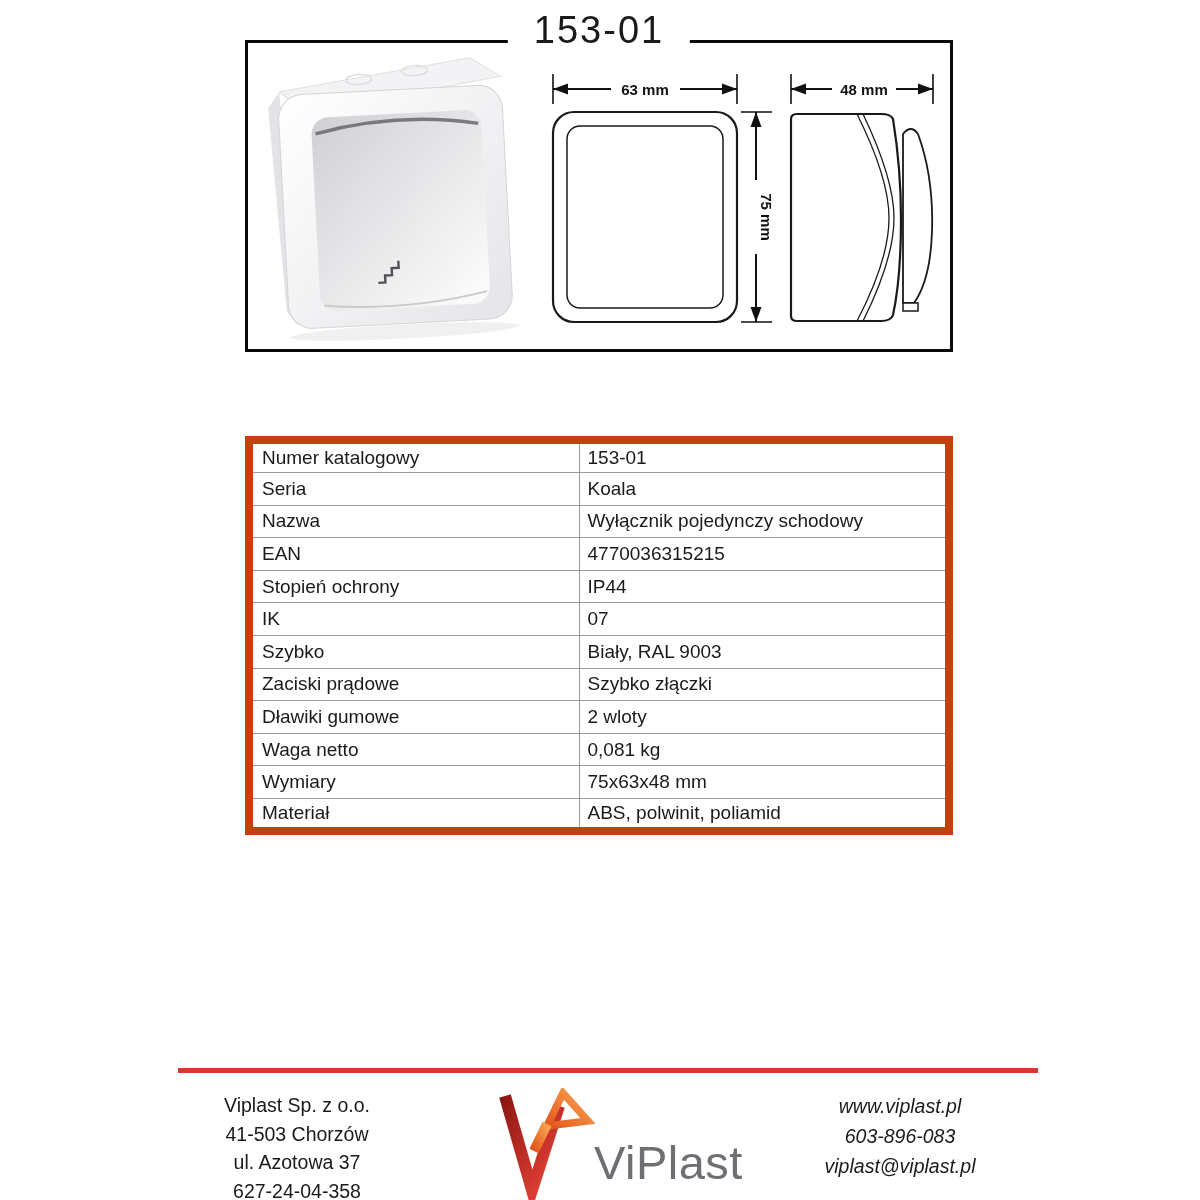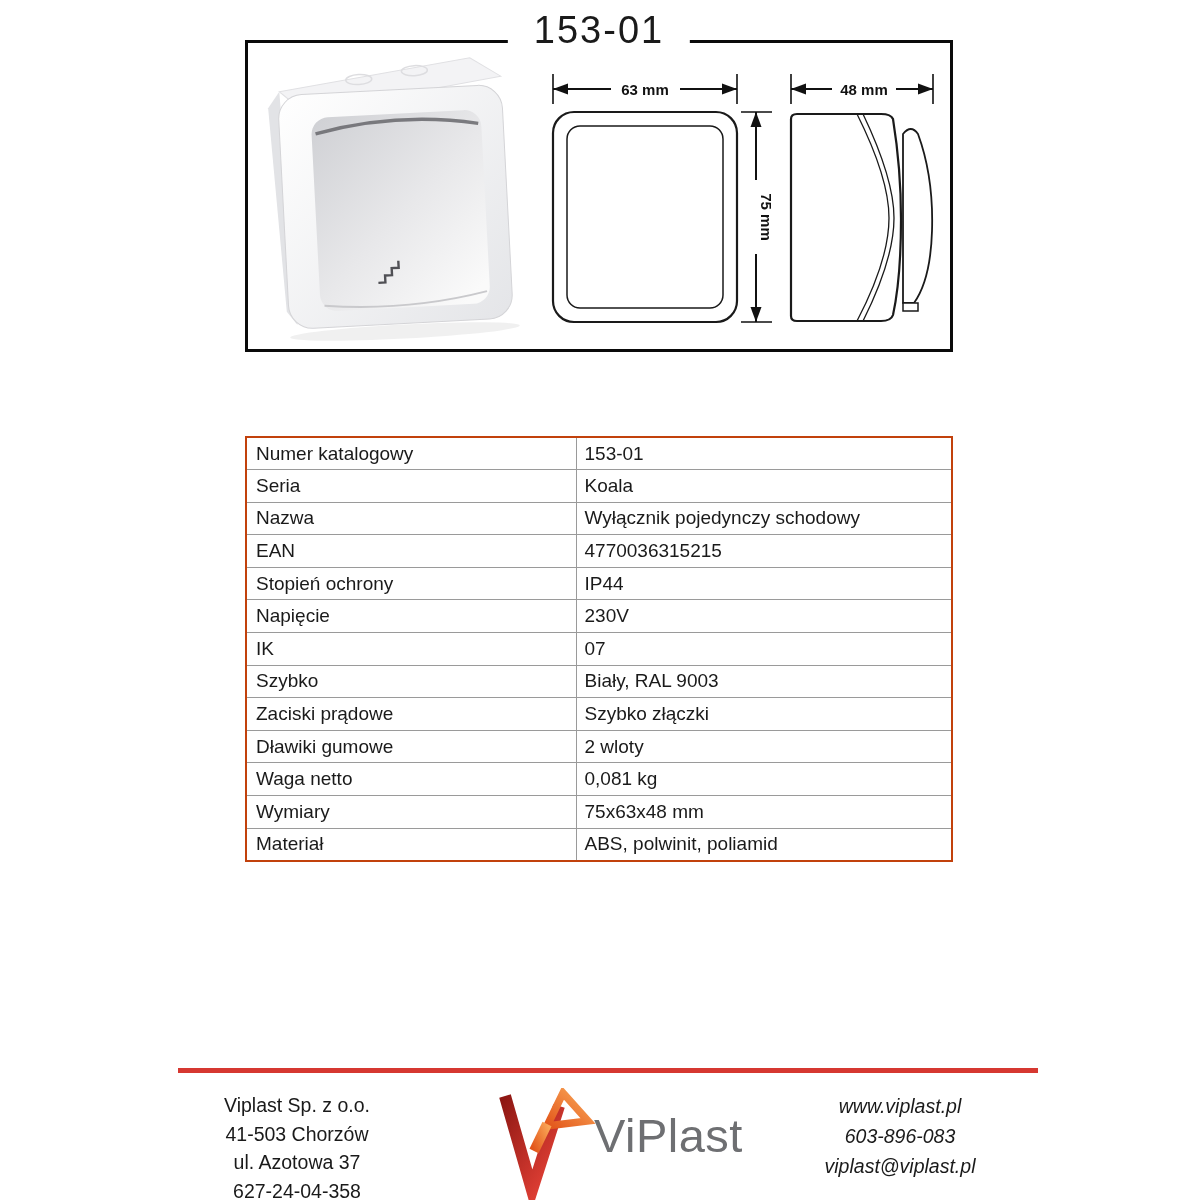--- a/index.html
+++ b/index.html
@@ -17,37 +17,37 @@
   }
   .box-title {
     left:599px; top:8px; transform:translateX(-50%);
     background:#ffffff; padding:0 26px;
     font-size:38px; line-height:44px; letter-spacing:2px;
     white-space:nowrap; z-index:3;
   }
 
   
   .spec-table-wrap { left:245px; top:436px; width:708px; }
-  table.spec { width:100%; border-collapse:collapse; table-layout:fixed; border:2px solid #c2410c; }
+  table.spec { width:100%; border-collapse:collapse; table-layout:fixed; border:8px solid #c2410c; }
   table.spec td {
     border:1px solid #9a9a9a; height:32.6px;
     font-size:19px; vertical-align:middle; padding:0 0 0 9px;
     white-space:nowrap; overflow:hidden;
   }
   table.spec col.c1 { width:330px; }
   table.spec td.val { padding-left:8px; }
 
   
   .footer-line { left:178px; top:1068px; width:860px; height:5px; }
   .addr-block  { left:182px; top:1091px; width:230px; text-align:center;
                  font-size:19.5px; line-height:28.5px; }
   .contact-block { left:785px; top:1091px; width:230px; text-align:center;
                  font-size:19.5px; line-height:30px;font-style:italic; }
   .logo-mark { left:497px; top:1088px; }
-  .logo-text { left:594px; top:1110px; font-size:47px; line-height:52px;
+  .logo-text { left:594px; top:1137px; font-size:47px; line-height:52px;
                letter-spacing:0.5px; }
 
   svg text { font-family:"Liberation Sans", sans-serif; }
   .dimlabel { font-size:15px; font-weight:bold; fill:#111; }
 </style>
 </head>
 <body>
 
 <div class="abs product-box"></div>
 <div class="abs box-title">153-01</div>
@@ -137,24 +137,20 @@
         </tr>
       <tr>
         <td>EAN</td>
         <td class="val">4770036315215</td>
         </tr>
       <tr>
         <td>Stopień ochrony</td>
         <td class="val">IP44</td>
         </tr>
       <tr>
-        <td>Napięcie</td>
-        <td class="val">230V</td>
-        </tr>
-      <tr>
         <td>IK</td>
         <td class="val">07</td>
         </tr>
       <tr>
         <td>Szybko</td>
         <td class="val">Biały, RAL 9003</td>
         </tr>
       <tr>
         <td>Zaciski prądowe</td>
         <td class="val">Szybko złączki</td>

